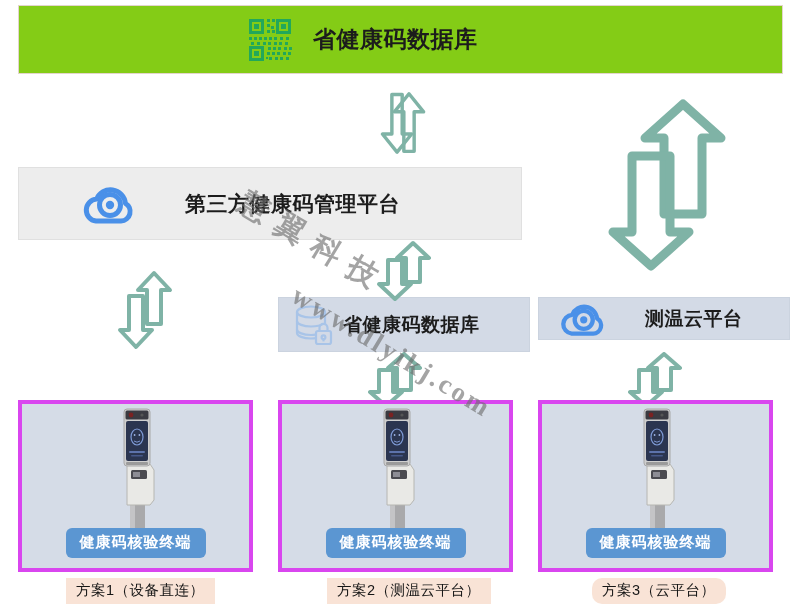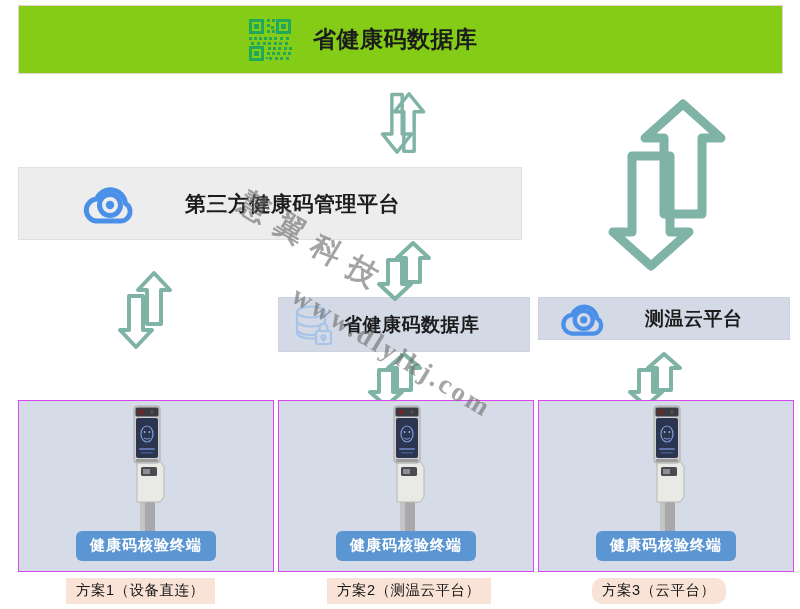--- a/index.html
+++ b/index.html
@@ -112,25 +112,25 @@
   }
   #node-cloud .node-label {
     font-size: 19px;
     margin-left: 38px;
   }
 
   
   .terminal-panel {
     position: absolute;
     box-sizing: border-box;
-    width: 256px;
+    width: 235px;
     height: 172px;
     top: 400px;
     background: #d5dce7;
-    border: 1px solid #d946ef;
+    border: 4px solid #d946ef;
     overflow: hidden;
   }
   #terminal-panel-1 { left: 18px; }
   #terminal-panel-2 { left: 278px; }
   #terminal-panel-3 { left: 538px; }
 
   .device {
     position: absolute;
     left: 50%;
     top: 2px;

